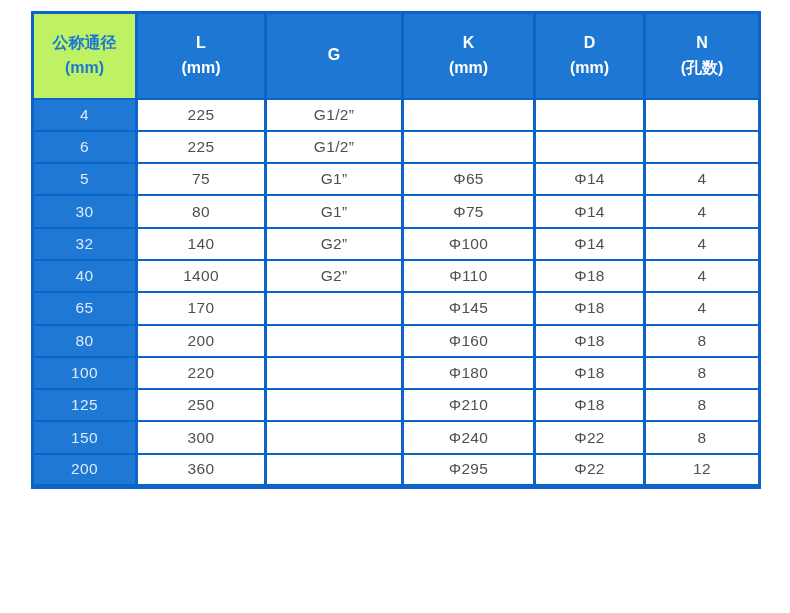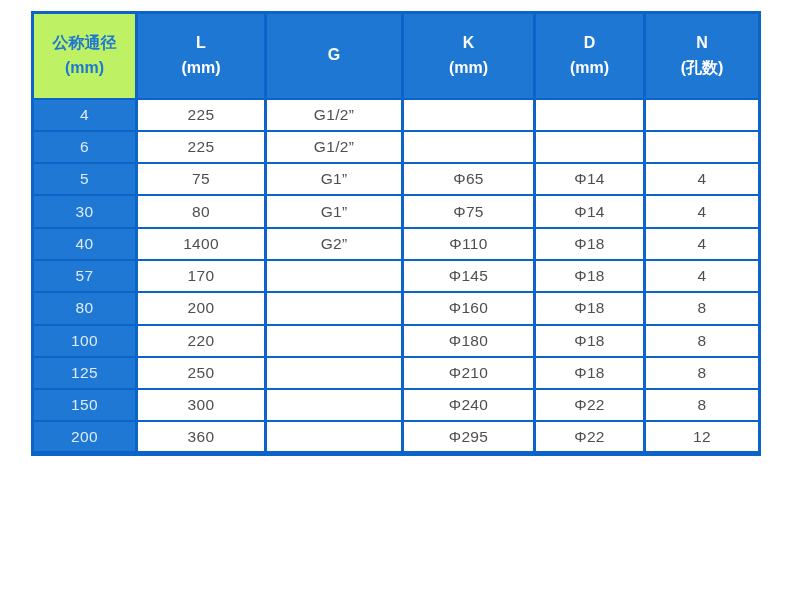--- a/index.html
+++ b/index.html
@@ -120,29 +120,37 @@
         </tr>
         <tr>
           <td class="rowhead">30</td>
           <td>80</td>
           <td>G1”</td>
           <td>Φ75</td>
           <td>Φ14</td>
           <td>4</td>
         </tr>
         <tr>
+          <td class="rowhead">32</td>
+          <td>140</td>
+          <td>G2”</td>
+          <td>Φ100</td>
+          <td>Φ14</td>
+          <td>4</td>
+        </tr>
+        <tr>
           <td class="rowhead">40</td>
           <td>1400</td>
           <td>G2”</td>
           <td>Φ110</td>
           <td>Φ18</td>
           <td>4</td>
         </tr>
         <tr>
-          <td class="rowhead">57</td>
+          <td class="rowhead">65</td>
           <td>170</td>
           <td></td>
           <td>Φ145</td>
           <td>Φ18</td>
           <td>4</td>
         </tr>
         <tr>
           <td class="rowhead">80</td>
           <td>200</td>
           <td></td>

